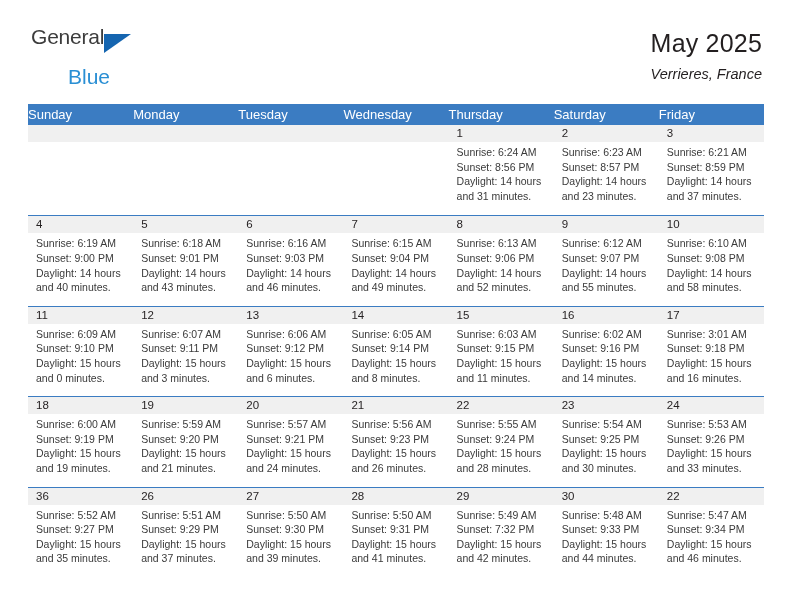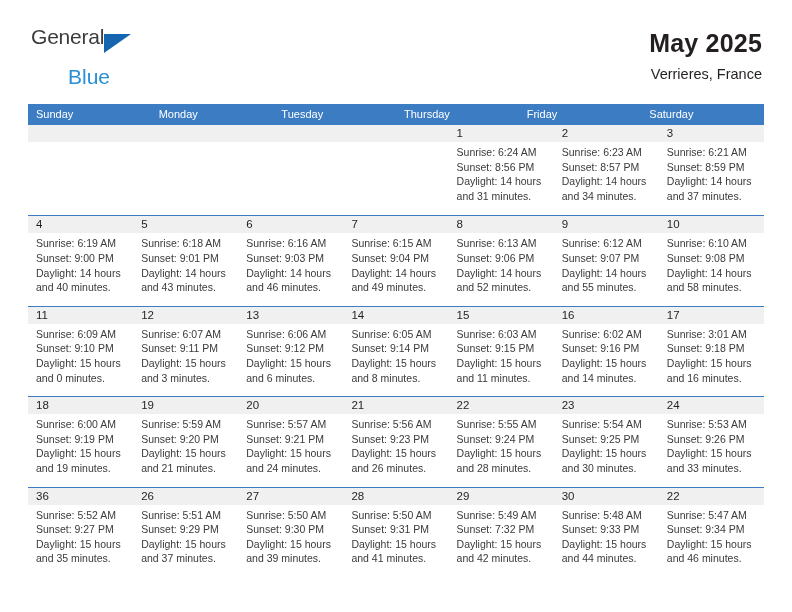--- a/index.html
+++ b/index.html
@@ -60,50 +60,50 @@
     font-size: 21px;
     color: #2a8fd4;
     line-height: 22px;
   }
   .titles {
     text-align: right;
     padding-top: 2px;
   }
   .cal-title {
     font-size: 25px;
-    font-weight: bold;
+    font-weight: normal;
     color: #231f20;
     line-height: 30px;
     letter-spacing: 0.2px;
   }
   .cal-sub {
     font-size: 14.5px;
     color: #231f20;
     line-height: 20px;
     margin-top: 6px;
+    font-style: italic;
   }
 
   
   .calendar {
     position: absolute;
     left: 28px;
     top: 104px;
     width: 736px;
   }
   .dow-row {
     display: flex;
     background: #3b7cc2;
     height: 21px;
     align-items: center;
   }
   .dow {
     flex: 1 1 0;
-    font-size: 11px;
+    font-size: 13px;
     color: #ffffff;
-    padding-left: 8px;
     box-sizing: border-box;
     line-height: 21px;
   }
 
   .week {
     display: flex;
     border-top: 1.5px solid #3b7cc2;
     height: 90.4px;
     box-sizing: border-box;
   }
@@ -153,23 +153,24 @@
       <div class="cal-title">May 2025</div>
       <div class="cal-sub">Verrieres, France</div>
     </div>
   </div>
 
   <div class="calendar">
     <div class="dow-row">
       <div class="dow">Sunday</div>
       <div class="dow">Monday</div>
       <div class="dow">Tuesday</div>
+      <div class="dow">Wednesday</div>
       <div class="dow">Thursday</div>
+      <div class="dow">Saturday</div>
       <div class="dow">Friday</div>
-      <div class="dow">Saturday</div>
     </div>
     <div id="weeks-container">
         <div class="week">
           <div class="cell empty">
             <div class="daynum-band">
               <span class="daynum"></span>
             </div>
             <div class="lines"></div>
           </div>
           <div class="cell empty">
@@ -202,21 +203,21 @@
             </div>
           </div>
           <div class="cell">
             <div class="daynum-band">
               <span class="daynum">2</span>
             </div>
             <div class="lines">
               <div class="line">Sunrise: 6:23 AM</div>
               <div class="line">Sunset: 8:57 PM</div>
               <div class="line">Daylight: 14 hours</div>
-              <div class="line">and 34 minutes.</div>
+              <div class="line">and 23 minutes.</div>
             </div>
           </div>
           <div class="cell">
             <div class="daynum-band">
               <span class="daynum">3</span>
             </div>
             <div class="lines">
               <div class="line">Sunrise: 6:21 AM</div>
               <div class="line">Sunset: 8:59 PM</div>
               <div class="line">Daylight: 14 hours</div>

